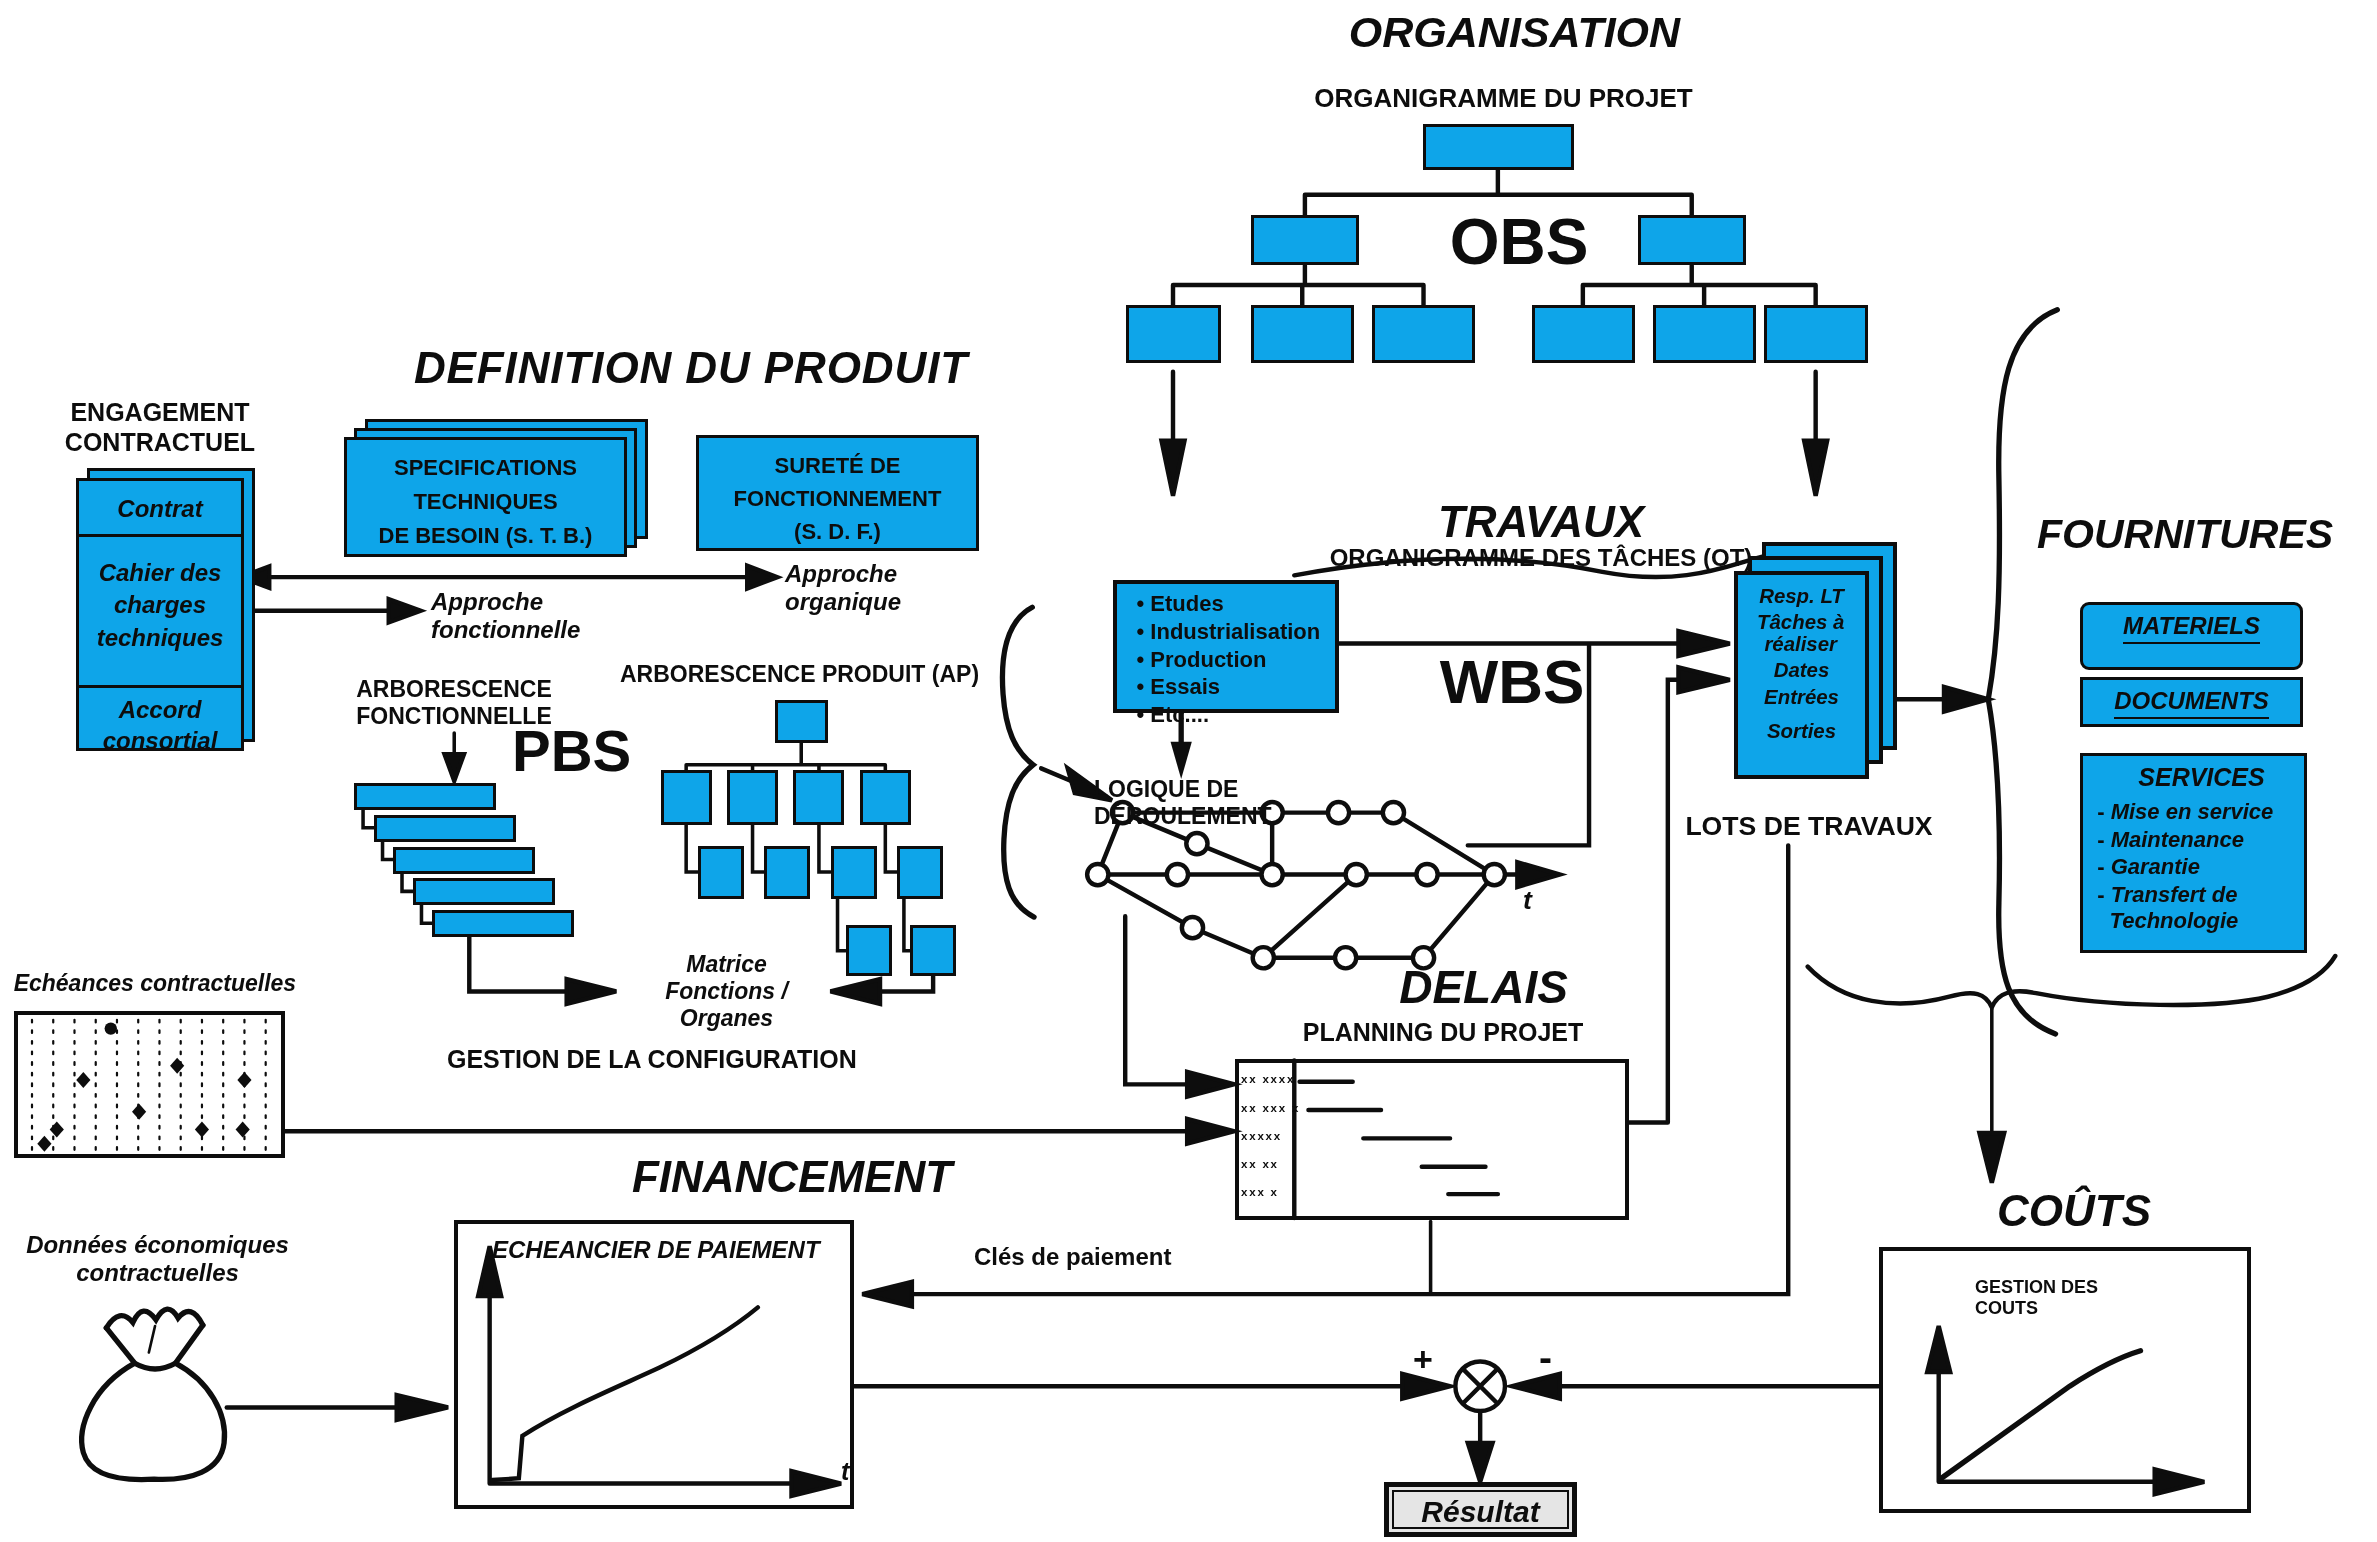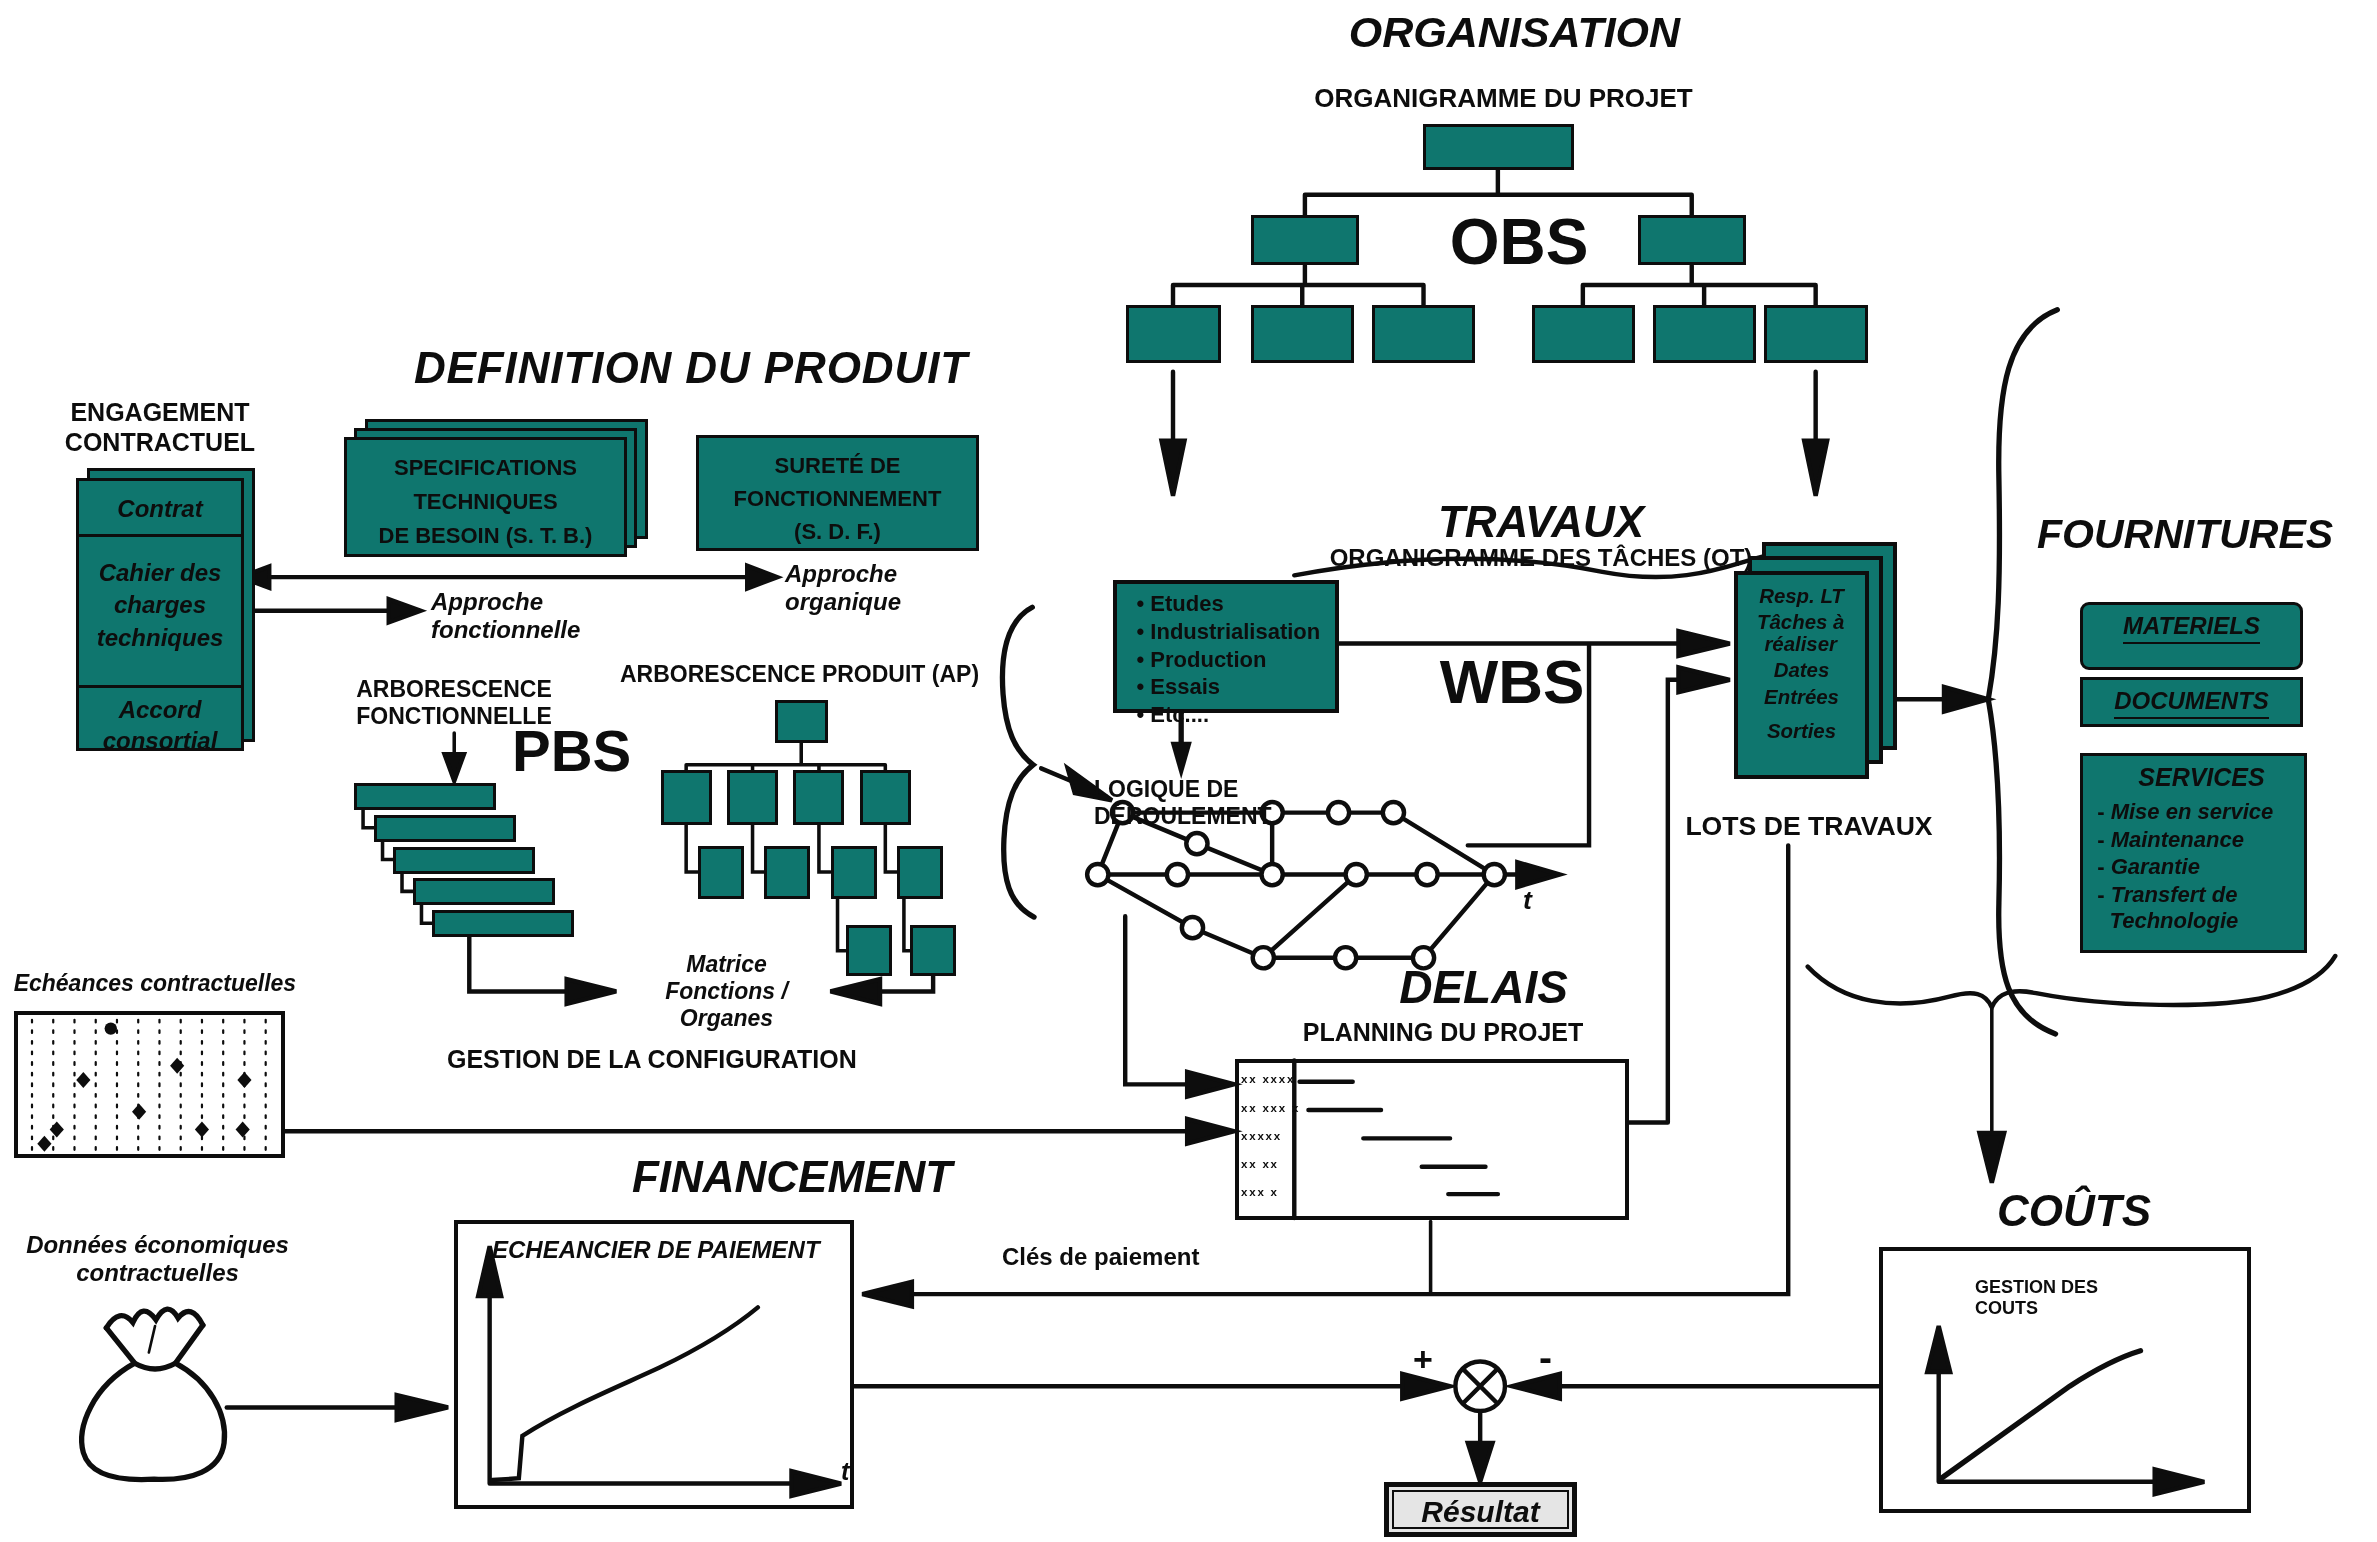--- a/index.html
+++ b/index.html
@@ -1,19 +1,19 @@
 <!DOCTYPE html>
 <html style="font-size:14px"><head>
 <meta charset="utf-8">
 <style>
   html,body{margin:0;padding:0;background:#fff;}
   .stage{position:relative;width:2377px;height:1542px;background:#fff;overflow:hidden;
          font-family:"Liberation Sans",sans-serif;color:#0d0d0d;}
   svg.layer{position:absolute;left:0;top:0;width:2377px;height:1542px;}
-  .box{position:absolute;border:3.5px solid #0d0d0d;background:#0f766e;box-sizing:border-box;}
+  .box{position:absolute;border:3.5px solid #0d0d0d;background:#0ea5e9;box-sizing:border-box;}
   .tbox{position:absolute;border:4.4px solid #0d0d0d;background:transparent;box-sizing:border-box;}
   .lbl{position:absolute;font-weight:bold;line-height:1.18;}
   .ml{white-space:pre-line;}
   .ctr{text-align:center;}
   .it{font-style:italic;}
   .sec{font-style:italic;font-weight:bold;}
   .bullet-item{font-weight:bold;font-size:22px;margin:1.8px 0;}
   .bullet-item::before{content:"• ";}
   .svc-item{font-weight:bold;font-style:italic;font-size:22px;margin:1.8px 0 1.8px 5.3px;text-indent:-12.4px;padding-left:12.4px;}
   .svc-item::before{content:"- ";font-style:normal;}
@@ -336,21 +336,21 @@
   <div class="rowcode" style="left:1241px;top:1073px;">xx xxxx</div>
   <div class="rowcode" style="left:1241px;top:1102px;">xx xxx x</div>
   <div class="rowcode" style="left:1241px;top:1130px;">xxxxx</div>
   <div class="rowcode" style="left:1241px;top:1158px;">xx  xx</div>
   <div class="rowcode" style="left:1241px;top:1186px;">xxx x</div>
 
   <div class="lbl it ctr" style="left:615px;top:1151px;width:354px;font-size:44px;">FINANCEMENT</div>
   <div class="tbox" style="left:454px;top:1220px;width:400px;height:289px;"></div>
   <div class="lbl it" style="left:492px;top:1236px;width:345px;font-size:24px;">ECHEANCIER  DE PAIEMENT</div>
   <div class="lbl it" style="left:841px;top:1457px;width:35px;font-size:25px;">t</div>
-  <div class="lbl" style="left:974px;top:1243px;width:292px;font-size:24px;font-weight:600;margin-left:28px;">Clés de paiement</div>
+  <div class="lbl" style="left:974px;top:1243px;width:292px;font-size:24px;font-weight:600;">Clés de paiement</div>
 
   <div class="lbl sec ctr ml" style="left:16px;top:1231px;width:283px;font-size:24px;">Données économiques
 contractuelles</div>
 
   <div class="lbl it ctr" style="left:1959px;top:1185px;width:230px;font-size:44px;">COÛTS</div>
   <div class="tbox" style="left:1879px;top:1247px;width:372px;height:266px;"></div>
   <div class="lbl ml" style="left:1975px;top:1277px;width:230px;font-size:18px;">GESTION DES
 COUTS</div>
 
   <div class="lbl" style="left:1413px;top:1339px;width:35px;font-size:34px;">+</div>

